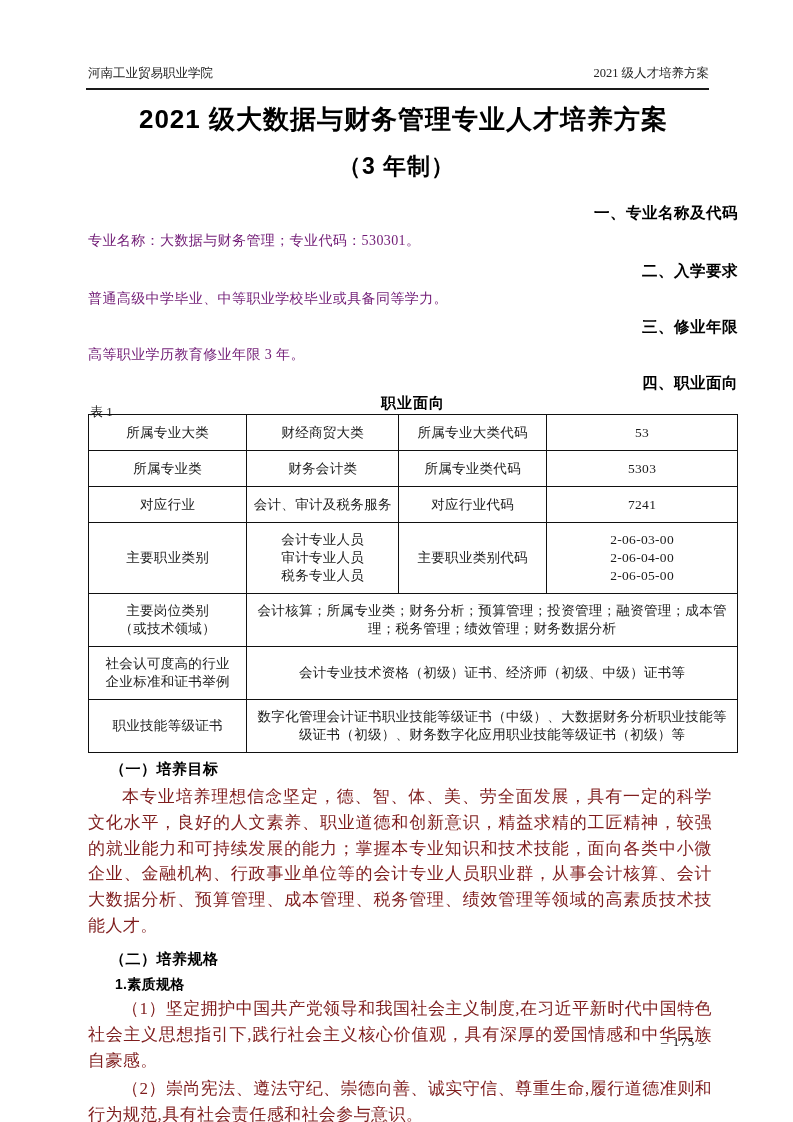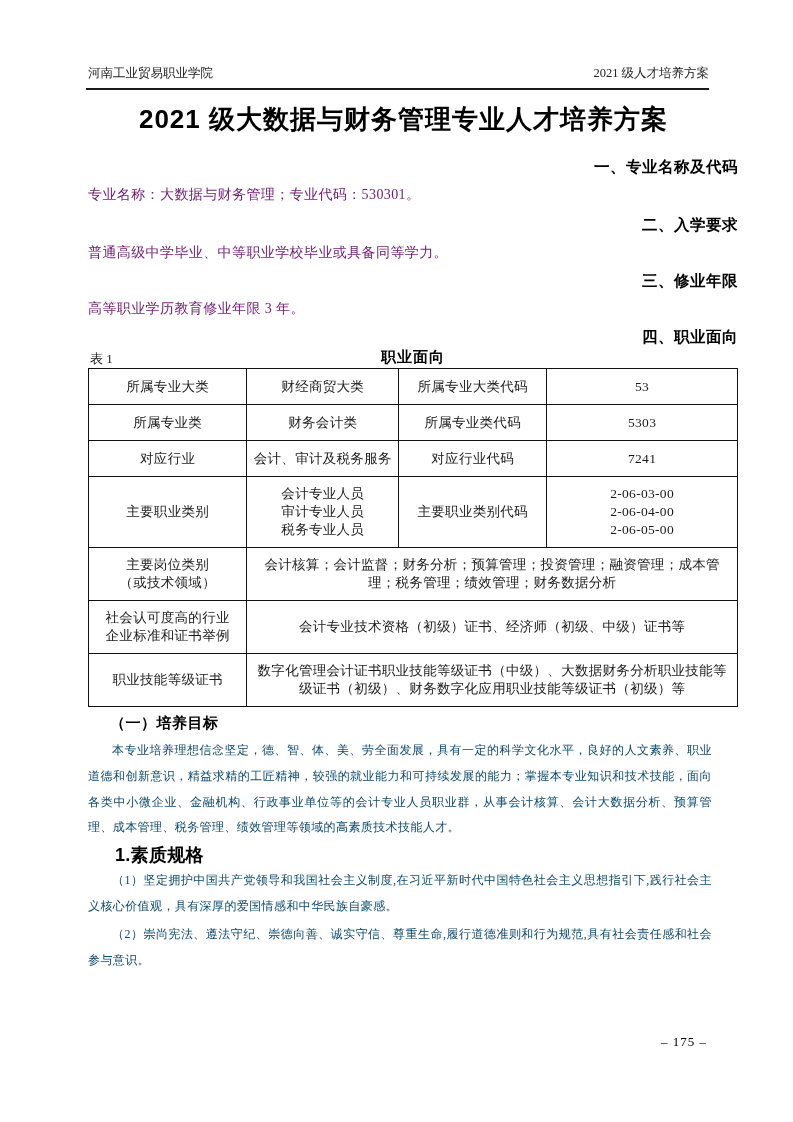--- a/index.html
+++ b/index.html
@@ -33,33 +33,33 @@
   .sec-h {
     margin:20px 0 0 28px; font-size:15.5px; line-height:21px; font-weight:bold; color:#000;
     font-family:"Liberation Sans","DejaVu Sans",sans-serif; letter-spacing:.5px;text-align:right;
   }
   .sec-h.tight { margin-top:7px; }
   .sub-h {
     margin:5px 0 0 22px; font-size:15px; line-height:22px; font-weight:bold; color:#000;
     font-family:"Liberation Sans","DejaVu Sans",sans-serif; letter-spacing:.5px;
   }
   .subsub-h {
-    margin:1px 0 0 27px; font-size:18px; line-height:20px; font-weight:bold; color:#000;
+    margin:1px 0 0 27px; font-size:14px; line-height:20px; font-weight:bold; color:#000;
     font-family:"Liberation Sans","DejaVu Sans",sans-serif; letter-spacing:.3px;
   }
   .body-text {
     margin:7px 28px 0 0; font-size:14px; line-height:21px; letter-spacing:.4px;
     text-align:justify; color:#701a75;
   }
-  .para { margin:4px 26px 0 0; font-size:12px; line-height:25.8px; letter-spacing:.4px;
-    text-align:justify; text-indent:2em; color:#0c4a6e; }
+  .para { margin:4px 26px 0 0; font-size:17px; line-height:25.8px; letter-spacing:.4px;
+    text-align:justify; text-indent:2em; color:#7f1d1d; }
   .para.item { margin-top:2px; line-height:26px; }
   
   .table-caption { margin-top:2px; position:relative; height:18px; line-height:18px; }
-  .tbl-label { position:absolute; left:2px; top:1px; font-size:13px; }
+  .tbl-label { position:absolute; left:2px; top:8px; font-size:13px; }
   .tbl-title {
     position:absolute; left:0; right:0; text-align:center; top:-1px;
     font-size:15px; font-weight:bold; letter-spacing:1px; color:#000;
     font-family:"Liberation Sans","DejaVu Sans",sans-serif;
   }
   
   table.occ { margin-top:1px; width:650px; border-collapse:collapse; table-layout:fixed; }
   table.occ td {
     border:1.8px solid #111; text-align:center; vertical-align:middle;
     font-size:13.5px; line-height:18px; padding:8px 6px; letter-spacing:.3px;
@@ -79,20 +79,21 @@
 
 <div class="page">
 
   <div class="doc-header">
     <span>河南工业贸易职业学院</span>
     <span>2021 级人才培养方案</span>
   </div>
   <div class="header-rule"></div>
 
   <div class="doc-title">2021 级大数据与财务管理专业人才培养方案</div>
+  <div class="doc-subtitle">（3 年制）</div>
 
   <div class="content">
 
     <div class="sec-h">一、专业名称及代码</div>
     <p class="body-text">专业名称：大数据与财务管理；专业代码：530301。</p>
 
     <div class="sec-h tight" style="margin-top:9px">二、入学要求</div>
     <p class="body-text">普通高级中学毕业、中等职业学校毕业或具备同等学力。</p>
 
     <div class="sec-h tight">三、修业年限</div>
@@ -143,39 +144,40 @@
             <div>2-06-03-00</div>
             <div>2-06-04-00</div>
             <div>2-06-05-00</div>
           </td>
         </tr>
         <tr class="h38">
           <td>
             <div>主要岗位类别</div>
             <div>（或技术领域）</div>
           </td>
-          <td colspan="3" class="span-center">会计核算；会计监督；财务分析；预算管理；投资管理；融资管理；成本管理；税务管理；绩效管理；财务数据分析</td>
+          <td colspan="3" class="span-center">会计核算；所属专业类；财务分析；预算管理；投资管理；融资管理；成本管理；税务管理；绩效管理；财务数据分析</td>
         </tr>
         <tr class="h40">
           <td>
             <div>社会认可度高的行业</div>
             <div>企业标准和证书举例</div>
           </td>
           <td colspan="3" class="span-center">会计专业技术资格（初级）证书、经济师（初级、中级）证书等</td>
         </tr>
         <tr class="h40">
           <td>职业技能等级证书</td>
           <td colspan="3" class="span-left">数字化管理会计证书职业技能等级证书（中级）、大数据财务分析职业技能等级证书（初级）、财务数字化应用职业技能等级证书（初级）等</td>
         </tr>
       </tbody>
     </table>
 
     <div class="sub-h">（一）培养目标</div>
     <p class="para">本专业培养理想信念坚定，德、智、体、美、劳全面发展，具有一定的科学文化水平，良好的人文素养、职业道德和创新意识，精益求精的工匠精神，较强的就业能力和可持续发展的能力；掌握本专业知识和技术技能，面向各类中小微企业、金融机构、行政事业单位等的会计专业人员职业群，从事会计核算、会计大数据分析、预算管理、成本管理、税务管理、绩效管理等领域的高素质技术技能人才。</p>
 
+    <div class="sub-h" style="margin-top:9px">（二）培养规格</div>
     <div class="subsub-h" style="margin-top:4px">1.素质规格</div>
     <p class="para item">（1）坚定拥护中国共产党领导和我国社会主义制度,在习近平新时代中国特色社会主义思想指引下,践行社会主义核心价值观，具有深厚的爱国情感和中华民族自豪感。</p>
     <p class="para item">（2）崇尚宪法、遵法守纪、崇德向善、诚实守信、尊重生命,履行道德准则和行为规范,具有社会责任感和社会参与意识。</p>
 
   </div>
 
   <div class="page-footer">– 175 –</div>
 
 </div>
 

